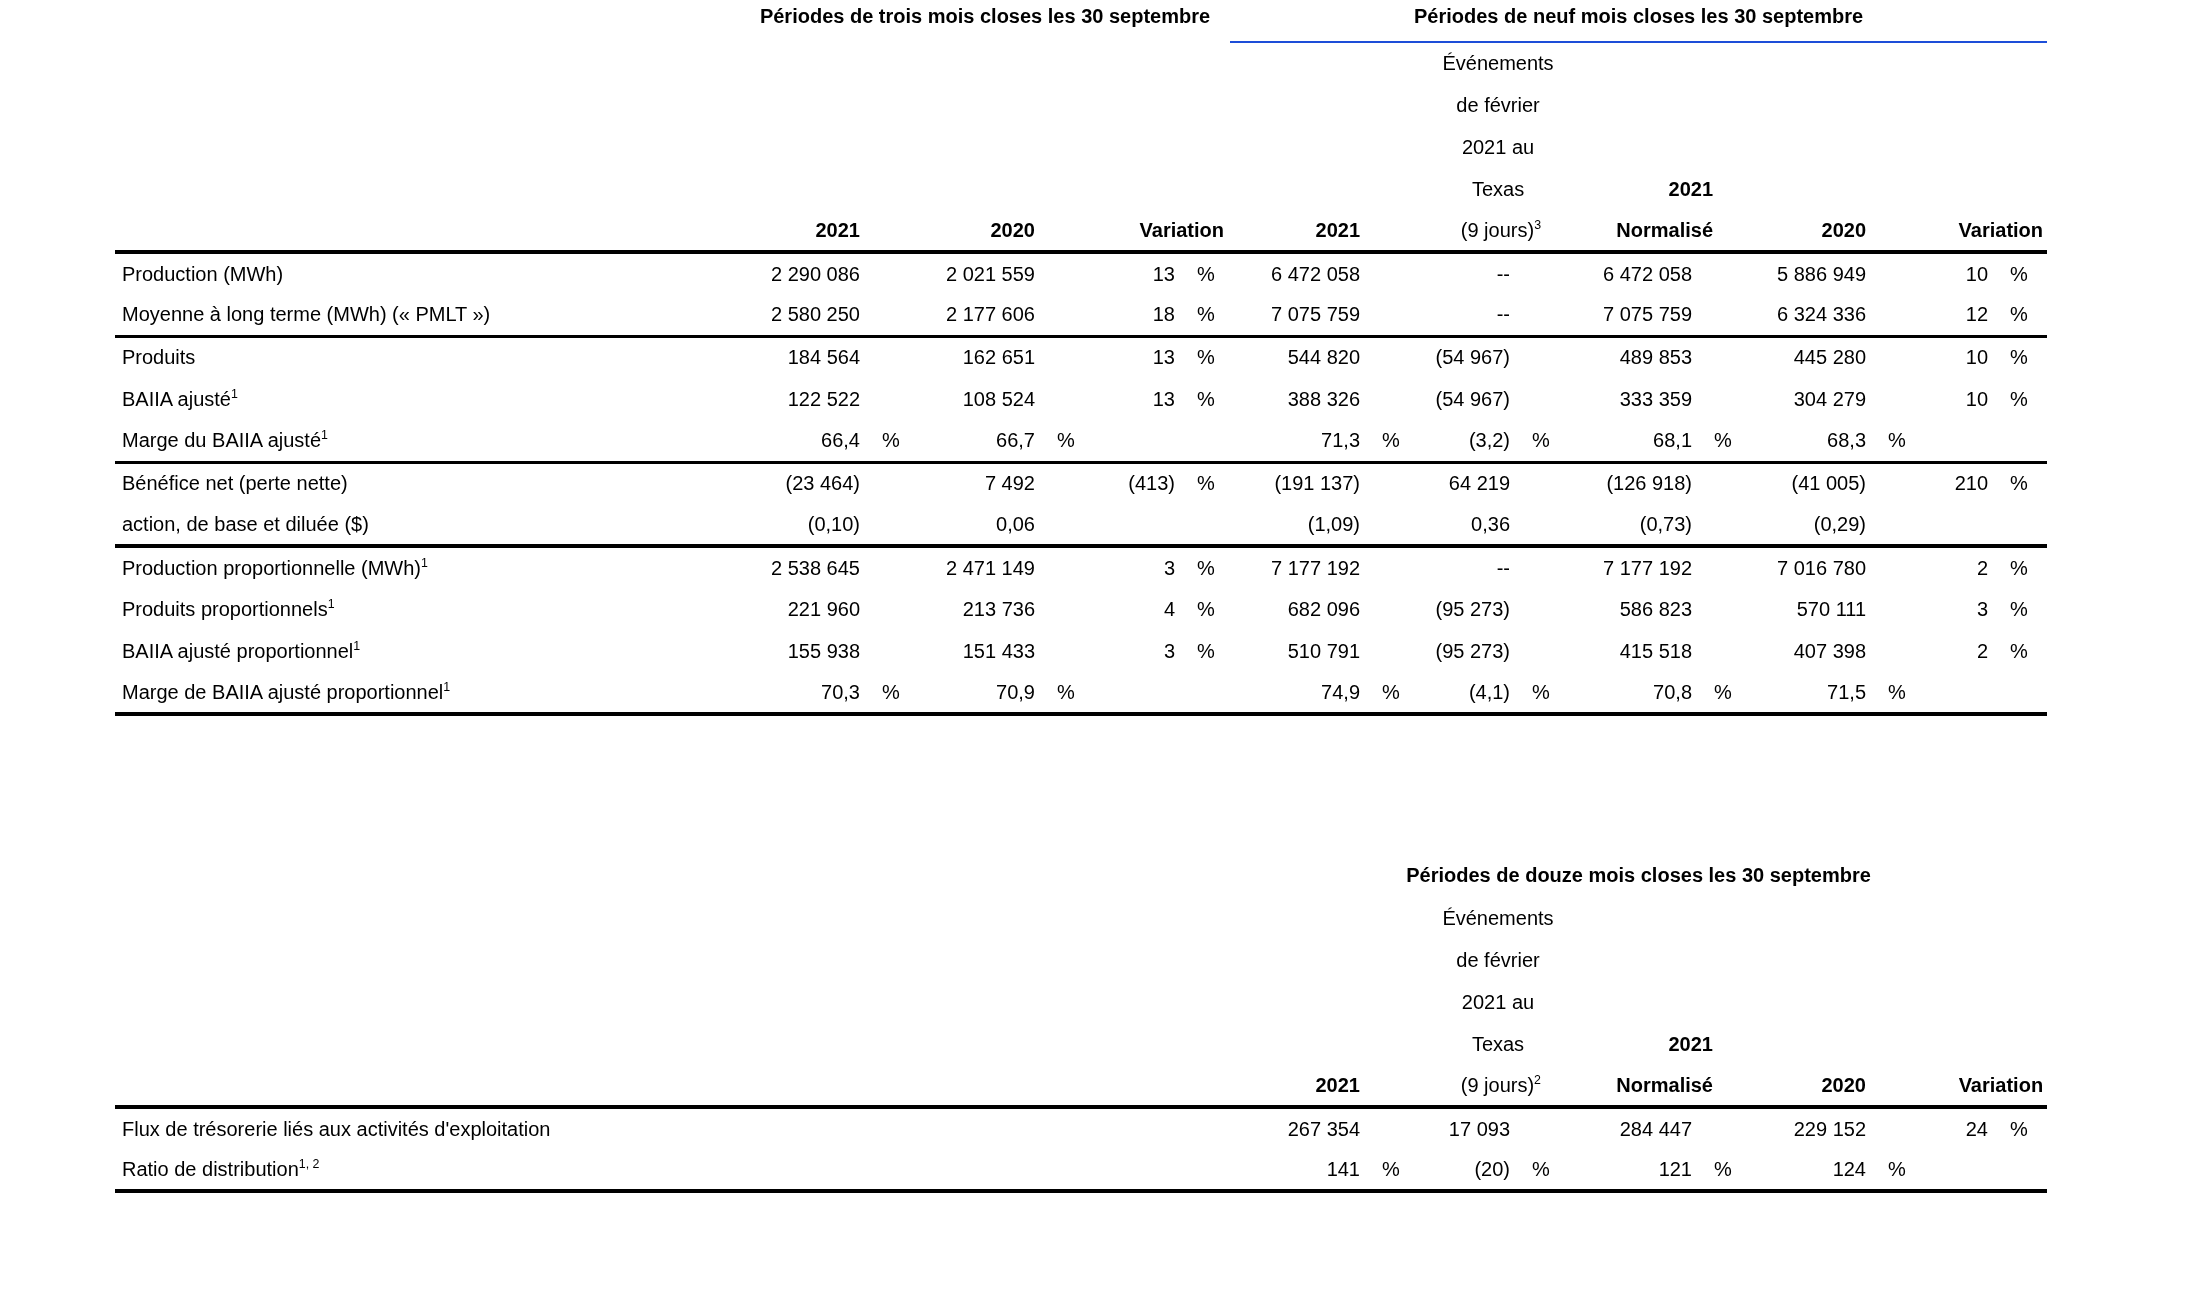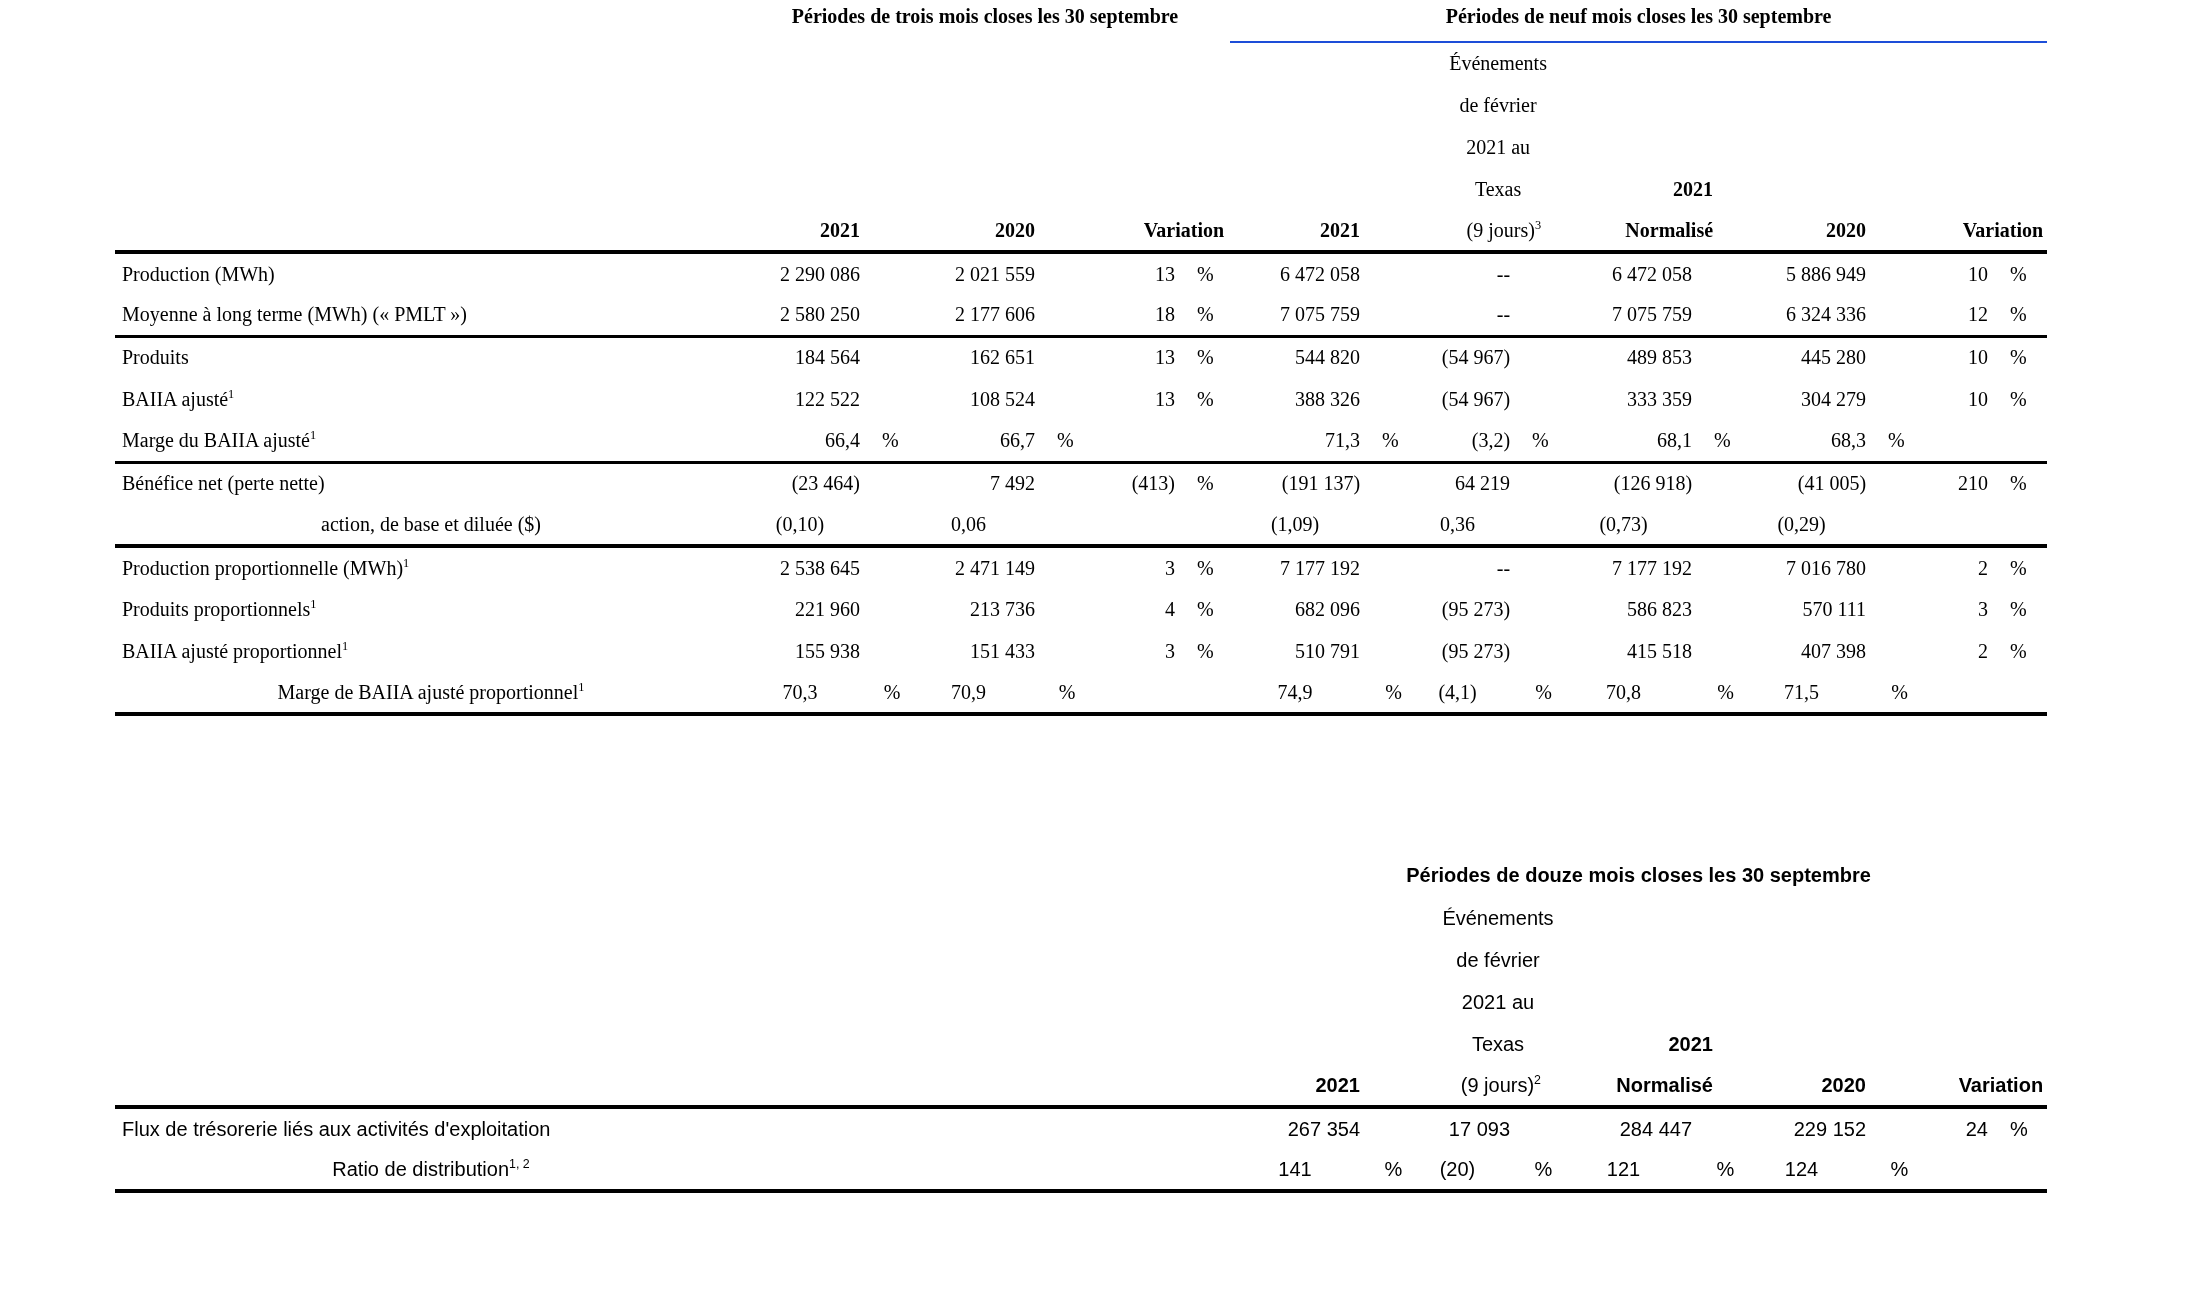--- a/index.html
+++ b/index.html
@@ -13,21 +13,21 @@
     font-size: 20px;
     line-height: 1.15;
   }
   table.fin {
     position: absolute;
     left: 115px;
     width: 1932px;
     border-collapse: collapse;
     table-layout: fixed;
   }
-  #t1 { top: 0px; font-family: Liberation Serif, serif; }
+  #t1 { top: 0px; }
   #t2 { top: 853px; }
   td {
     padding: 0;
     box-sizing: border-box;
     white-space: nowrap;
     overflow: visible;
     vertical-align: middle;
   }
   
   tr.title-row td { height: 42px; vertical-align: top; padding-top: 5px; }
@@ -42,21 +42,21 @@
   .pr6  { padding-right: 6px; }
   .pr14 { padding-right: 14px; }
   .pr24 { padding-right: 24px; }
   .hb { border-bottom: 4px solid #000; }
   
   tbody td { height: 42px; }
   tbody td.lbl { text-align: left; padding-left: 7px; }
   tbody td.val { text-align: right; }
   tbody td.pct { text-align: left; padding-left: 22px; }
   tr.rule-mid > td   { border-bottom: 3px solid #000; }
-  tr.rule-thick > td { border-bottom: 4px solid #000; text-align: center; }
+  tr.rule-thick > td { border-bottom: 4px solid #000; }
   sup { font-size: 0.62em; vertical-align: super; line-height: 0; }
 </style>
 </head>
 <body>
 
 <div class="page">
 
   <table class="fin" id="t1">
     <colgroup>
       <col style="width:625px">

